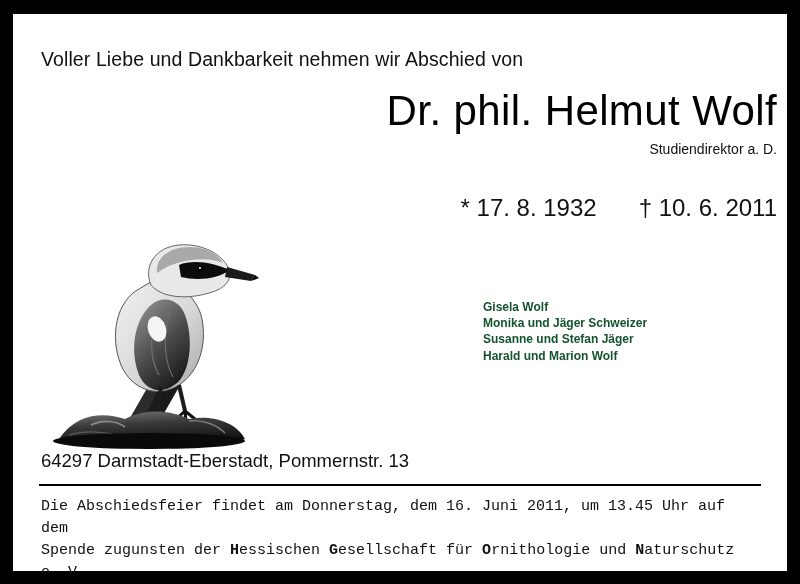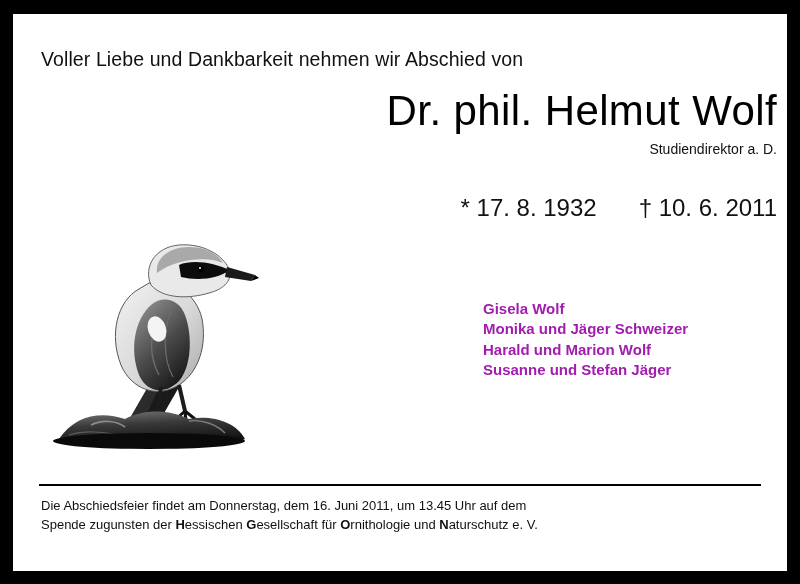--- a/index.html
+++ b/index.html
@@ -69,23 +69,23 @@
     height: 260px;
   }
   .bird-figure svg {
     display: block;
   }
   
   .family-block {
     position: absolute;
     left: 470px;
     top: 285px;
-    font-size: 15px;
+    font-size: 12px;
     font-weight: bold;
-    color: #a21caf;
+    color: #14532d;
     line-height: 1.35;
   }
   .family-block div {
     white-space: nowrap;
   }
   
   .address {
     position: absolute;
     left: 28px;
     top: 436px;
@@ -100,23 +100,24 @@
     top: 470px;
     height: 2px;
     background: #000;
   }
   
   .footer-text {
     position: absolute;
     left: 28px;
     right: 26px;
     top: 482px;
-    font-size: 13px;
+    font-size: 15px;
     line-height: 1.47;
     color: #111;
+    font-family: Liberation Mono, monospace;
   }
   .footer-text p {
     margin: 0;
   }
   .hl { font-weight: bold; }
 </style>
 </head>
 <body>
 
 <div class="page">
@@ -200,24 +201,25 @@
         <path d="M52 236 C64 230, 78 232, 86 238" stroke="#8c8c8c" stroke-width="1.6" fill="none"></path>
         <path d="M150 232 C164 230, 178 236, 186 244" stroke="#7d7d7d" stroke-width="1.4" fill="none"></path>
         <path d="M30 246 C50 240, 70 244, 88 248" stroke="#5d5d5d" stroke-width="1.2" fill="none"></path>
         <ellipse cx="110" cy="252" rx="96" ry="8" fill="#0a0a0a"></ellipse>
       </svg>
     </div>
 
     <div class="family-block">
       <div>Gisela Wolf</div>
       <div>Monika und Jäger Schweizer</div>
+      <div>Susanne und Stefan Jäger</div>
       <div>Harald und Marion Wolf</div>
-      <div>Susanne und Stefan Jäger</div>
-    </div>
-
+    </div>
+
+    <div class="address">64297 Darmstadt-Eberstadt, Pommernstr. 13</div>
 
     <div class="divider"></div>
 
     <div class="footer-text">
       <p>Die Abschiedsfeier findet am Donnerstag, dem 16. Juni 2011, um 13.45 Uhr auf dem</p>
       <p><span>Spende zugunsten der </span><span class="hl">H</span><span>essischen </span><span class="hl">G</span><span>esellschaft für </span><span class="hl">O</span><span>rnithologie und </span><span class="hl">N</span><span>aturschutz e. V.</span></p>
 
     </div>
 
   </div>

